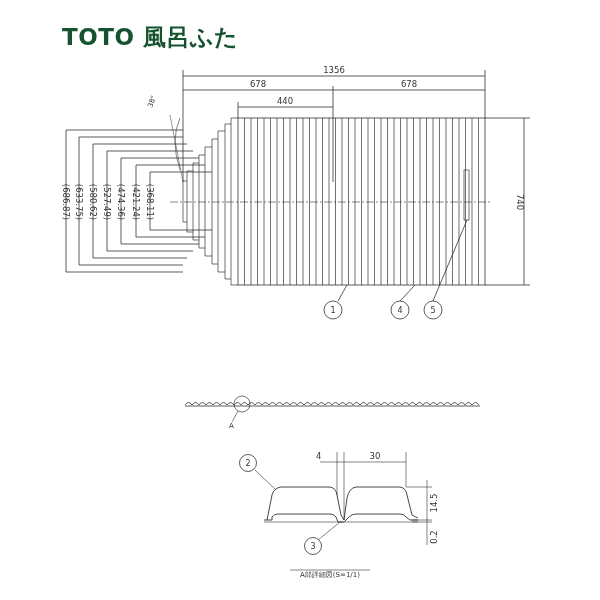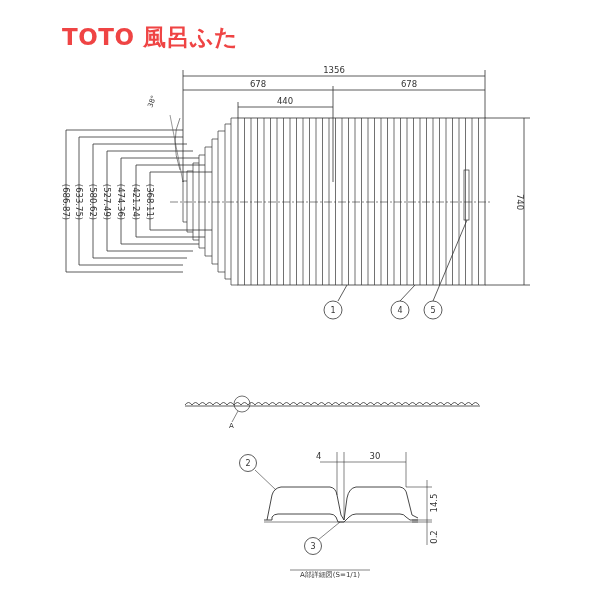--- a/index.html
+++ b/index.html
@@ -1,17 +1,17 @@
 <!DOCTYPE html>
 <html><head>
 <meta charset="utf-8">
 <style>
   html, body { margin:0; padding:0; background:#ffffff; }
   body { width:600px; height:600px; position:relative; overflow:hidden; font-family:"DejaVu Sans", sans-serif; }
-  .title { position:absolute; left:62px; top:22px; font-size:23px; font-weight:bold; color:#ef4444; letter-spacing:0.5px; }
+  .title { position:absolute; left:62px; top:22px; font-size:23px; font-weight:bold; color:#14532d; letter-spacing:0.5px; }
   svg { position:absolute; left:0; top:0; }
   .dim { font-family:"DejaVu Sans", sans-serif; font-size:8.5px; fill:#333; }
   .dimv { font-family:"DejaVu Sans", sans-serif; font-size:8.5px; fill:#333; }
   .small { font-family:"DejaVu Sans", sans-serif; font-size:7px; fill:#333; }
   .callout { font-family:"DejaVu Sans", sans-serif; font-size:8px; fill:#333; }
 </style>
 </head>
 <body>
 
 <div class="title">TOTO 風呂ふた</div>

